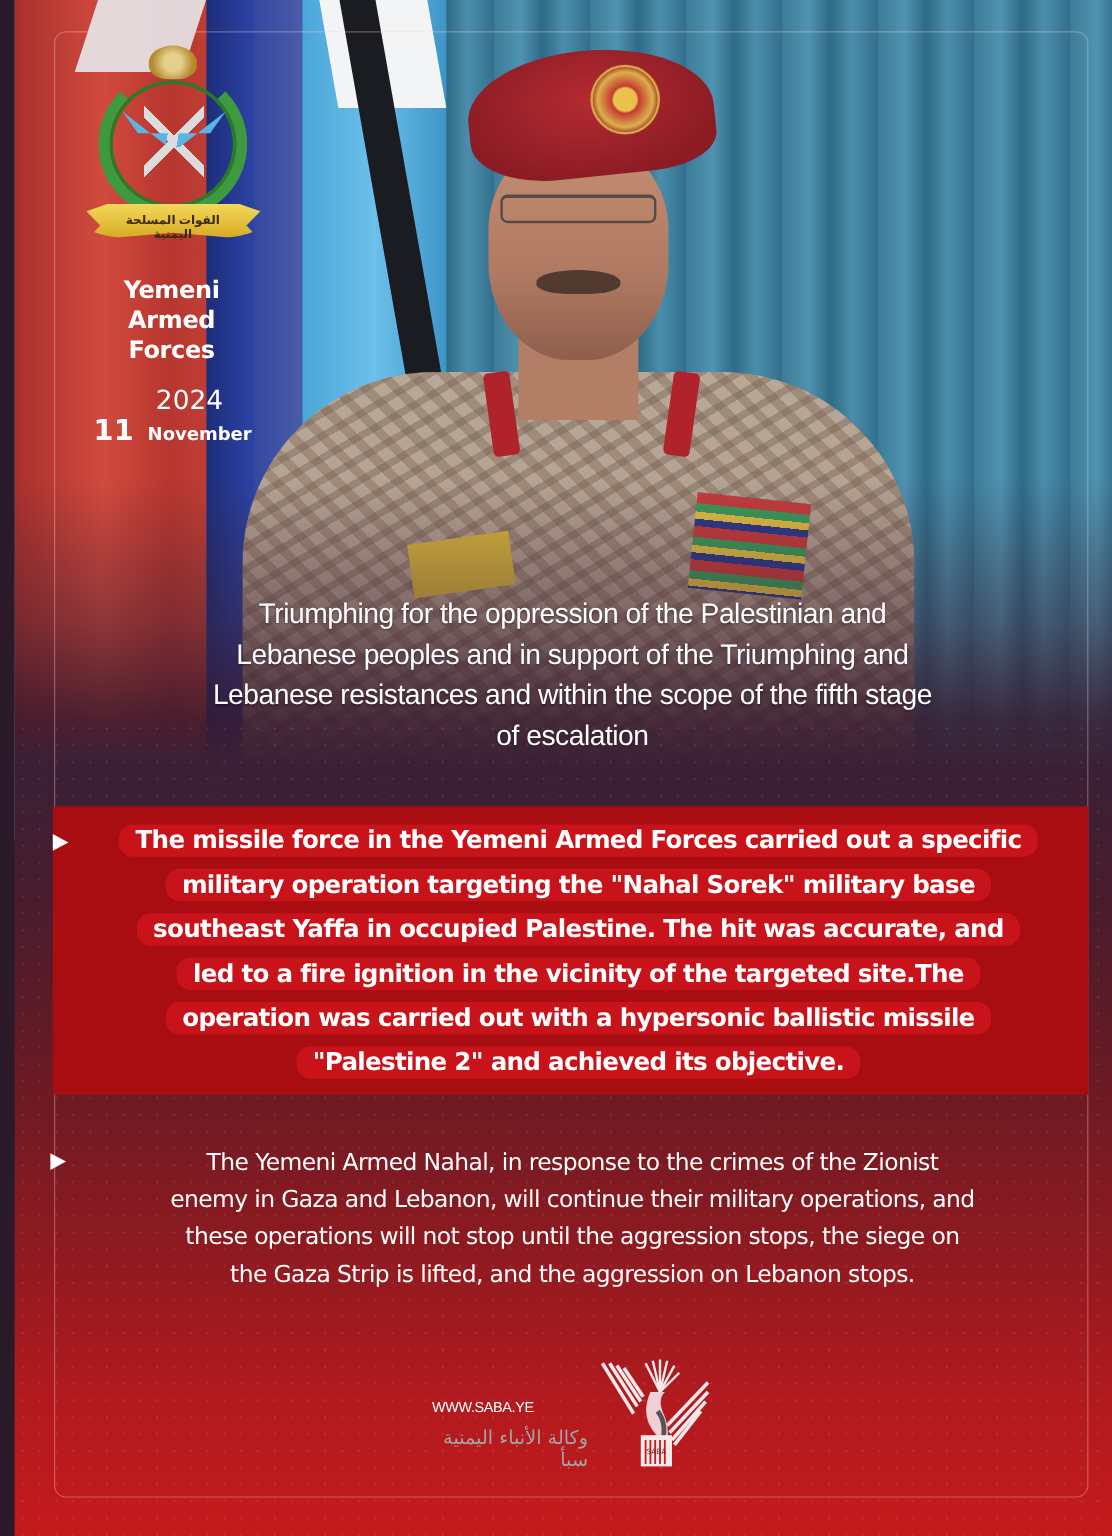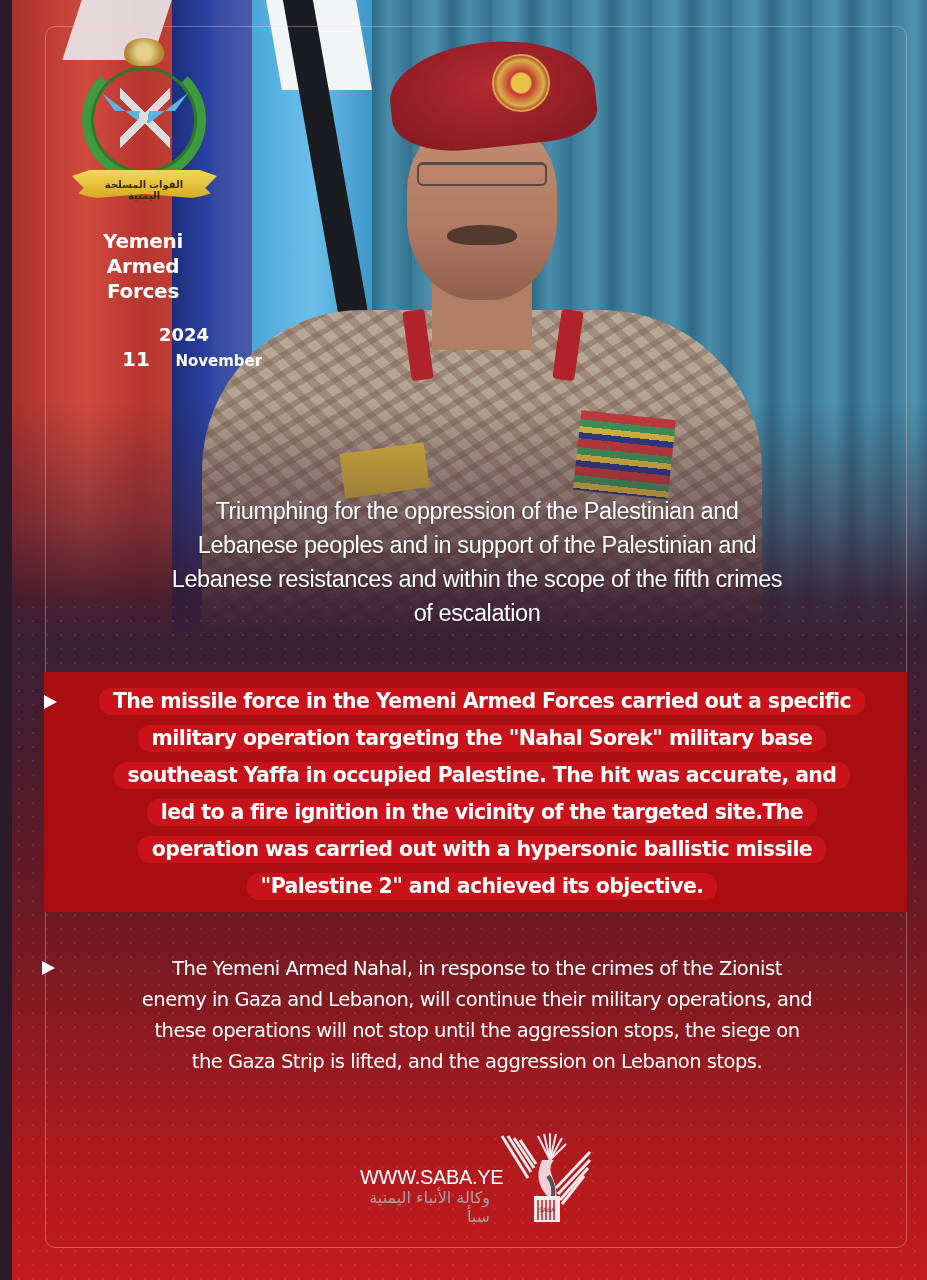--- a/index.html
+++ b/index.html
@@ -72,24 +72,24 @@
     background: linear-gradient(100deg, #5ab4e4 0 45%, transparent 45% 55%, #5ab4e4 55%); clip-path: polygon(0 0, 45% 100%, 55% 100%, 100% 0, 85% 60%, 15% 60%); }
   .swords { position: absolute; left: 48px; top: 40px; width: 50px; height: 80px;
     background: linear-gradient(45deg, transparent 46%, #dcdcdc 46% 54%, transparent 54%), linear-gradient(-45deg, transparent 46%, #dcdcdc 46% 54%, transparent 54%); }
   .ribbon-banner { position: absolute; left: 0; top: 132px; width: 145px; height: 30px;
     background: linear-gradient(180deg, #f4d85a, #d4a820); border-radius: 4px 4px 40% 40%; clip-path: polygon(0 20%, 12% 0, 88% 0, 100% 20%, 92% 60%, 100% 100%, 50% 80%, 0 100%, 8% 60%); }
   .ribbon-text { position: absolute; left: 22px; top: 141px; width: 100px; text-align: center; font-size: 10px; font-weight: bold; color: #3a2a0a; }
 
   
   .title-block { position: absolute; left: 66px; top: 229px; color: #fff; text-align: center; }
   .org-name { font-family: "DejaVu Sans", sans-serif; font-weight: bold; font-size: 20px; line-height: 25px; width: 130px; letter-spacing: -0.3px; }
-  .year { font-family: "DejaVu Sans", sans-serif; font-weight: bold; font-size: 18px; margin-top: 18px; line-height: 26px; margin-left: 28px; }
+  .year { font-family: "DejaVu Sans", sans-serif; font-weight: normal; font-size: 22px; margin-top: 18px; line-height: 26px; margin-left: 28px; }
   .date { font-family: "DejaVu Sans", sans-serif; font-weight: bold; line-height: 22px; }
-  .date .day { font-size: 20px; margin-left: 44px; }
-  .date .month { font-size: 15px; margin-left: 20px; }
+  .date .day { font-size: 24px; }
+  .date .month { font-size: 15px; margin-left: 6px; }
 
   
   .headline { position: absolute; left: 80px; top: 494px; width: 770px; text-align: center; color: #fff;
     font-family: "Liberation Sans Narrow", "Liberation Sans", sans-serif; font-size: 23.5px; line-height: 34px; letter-spacing: -0.4px;
     text-shadow: 0 1px 2px rgba(0,0,0,.4); }
 
   
   .red-box { position: absolute; left: 32px; top: 672px; width: 863px; height: 240px; background: #a80d12; }
   .bullet-arrow { position: absolute; width: 0; height: 0; border-top: 7px solid transparent; border-bottom: 7px solid transparent; border-left: 13px solid #fff; }
   .red-box .bullet-arrow { left: 0px; top: 23px; }
@@ -98,21 +98,21 @@
   .hl-line span { display: inline-block; background: #c8131a; padding: 0 14px; line-height: 27px; border-radius: 12px;
     font-family: "DejaVu Sans", sans-serif; font-weight: bold; font-size: 20.5px; color: #fff; letter-spacing: -0.6px; }
 
   
   .bullet2 { position: absolute; left: 30px; top: 953px; width: 870px; }
   .bullet2 .bullet-arrow { left: 0; top: 8px; }
   .bullet2-text { margin-left: 0; text-align: center; color: #fff; font-family: "DejaVu Sans", sans-serif; font-size: 19.5px; line-height: 31px; letter-spacing: -0.5px; }
 
   
   .footer { position: absolute; left: 348px; top: 1130px; width: 240px; height: 100px; }
-  .site-url { position: absolute; left: 0; top: 36px; font-family: "Liberation Sans", sans-serif; font-size: 20px; color: #fff; letter-spacing: -0.3px; }
+  .site-url { position: absolute; left: 0; top: 36px; font-family: "Liberation Sans", sans-serif; font-size: 12px; color: #fff; letter-spacing: -0.3px; }
   .site-arabic { position: absolute; left: 0; top: 58px; width: 130px; font-family: "DejaVu Sans", sans-serif; font-size: 16px; color: #a3a3a3; direction: rtl; text-align: right; }
   .saba-logo { position: absolute; left: 138px; top: 0; width: 95px; height: 95px; }
 </style>
 </head>
 <body>
 
 <div class="poster">
 
   <div class="photo">
     <div class="flag flag-red"></div>
@@ -159,22 +159,22 @@
     </div>
     <div class="year">2024</div>
     <div class="date">
       <span class="day">11</span>
       <span class="month">November</span>
     </div>
   </div>
 
   <div class="headline">
     <div>Triumphing  for the oppression of the Palestinian and</div>
-    <div>Lebanese peoples and in support of the Palestinian and</div>
-    <div>Lebanese resistances and within the scope of the fifth crimes</div>
+    <div>Lebanese peoples and in support of the Triumphing and</div>
+    <div>Lebanese resistances and within the scope of the fifth stage</div>
     <div>of escalation</div>
   </div>
 
   <div class="red-box">
     <div class="bullet-arrow"></div>
     <div class="hl-lines">
       <div class="hl-line"><span>The missile force in the Yemeni Armed Forces carried out a specific</span></div>
       <div class="hl-line"><span>military operation targeting the "Nahal Sorek" military base</span></div>
       <div class="hl-line"><span>southeast Yaffa in occupied Palestine. The hit was accurate,  and</span></div>
       <div class="hl-line"><span>led to a fire ignition in the vicinity of the targeted site.The</span></div>

